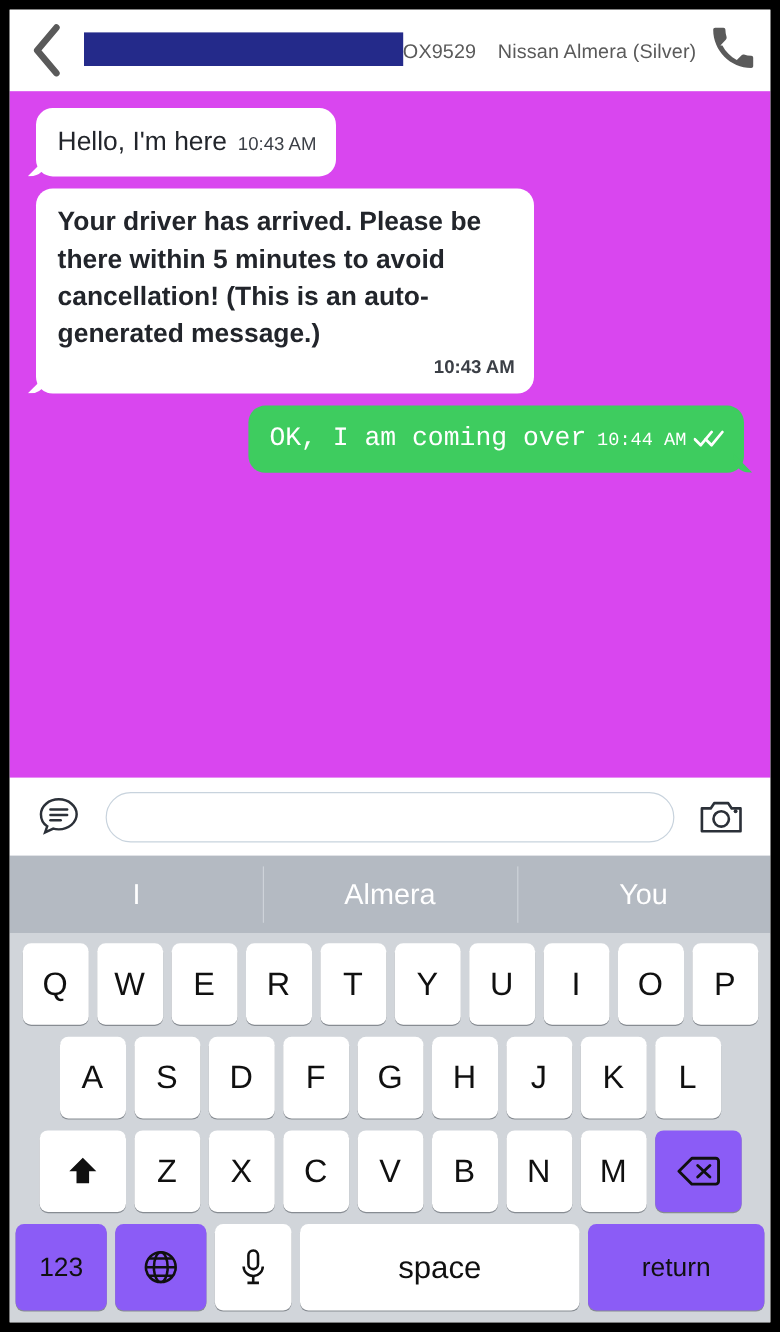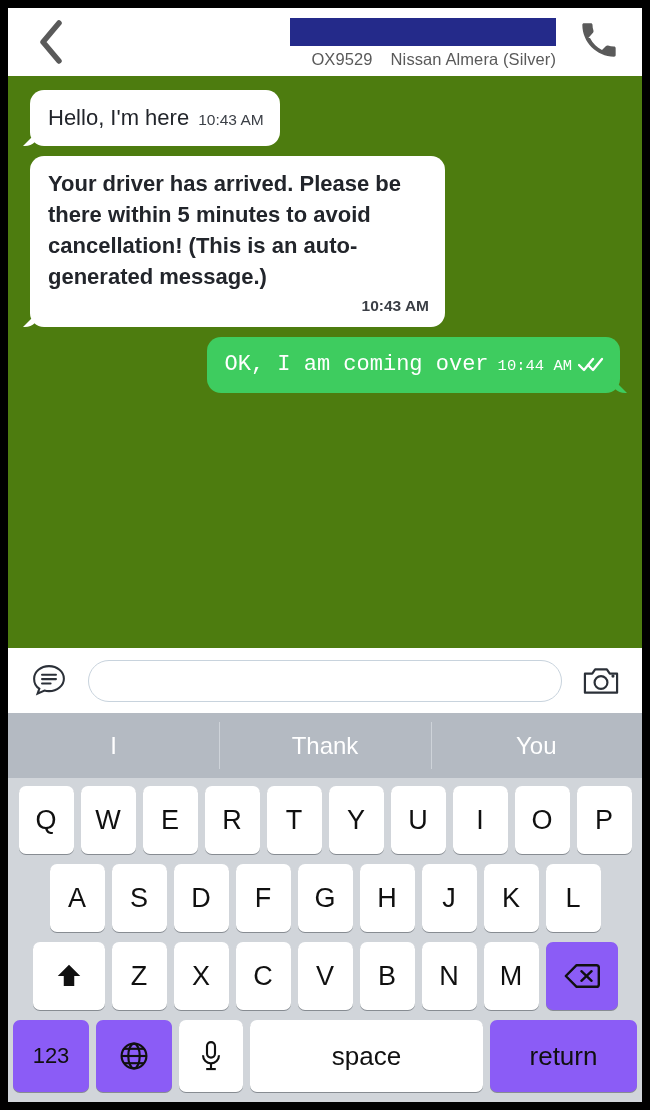--- a/index.html
+++ b/index.html
@@ -37,22 +37,21 @@
     width: 86px;
     height: 68px;
     display: flex;
     align-items: center;
     justify-content: center;
   }
   #back-btn svg { display: block; }
   #header-center {
     flex: 1 1 auto;
     display: flex;
-    flex-direction: column;
-    align-items: flex-end;
+    align-items: center;
     justify-content: center;
     padding-top: 2px;
   }
   #redacted-name {
     width: 266px;
     height: 28px;
     background: #242a8a;
     margin-bottom: 4px;
   }
   #vehicle-line {
@@ -66,21 +65,21 @@
     width: 86px;
     height: 68px;
     display: flex;
     align-items: center;
     justify-content: center;
   }
 
   
   #chat {
     flex: 1 1 auto;
-    background: #4d7c0f;
+    background: #d946ef;
     padding: 14px 22px 0 22px;
     display: flex;
     flex-direction: column;
     gap: 10px;
     overflow: hidden;
     position: relative;
   }
 
   .row { display: flex; width: 100%; }
   .row.in  { justify-content: flex-start; }
@@ -236,21 +235,21 @@
     color: #101010;
     flex: 0 0 auto;
     width: 55px;
     height: 68px;
   }
   .key.grey {
     background: #8b5cf6;
   }
   .key.wide-fn { width: 72px; }
   .key.space { flex: 1 1 auto; font-size: 26px; }
-  .key.return { width: 147px; font-size: 26px; }
+  .key.return { width: 147px; font-size: 22px; }
   .krow.mid { padding: 0 31px; }
   .krow.bottom { gap: 7px; height: 72px; }
   .krow.bottom .key { height: 72px; }
   .key.num { width: 76px; font-size: 22px; }
   .key.globe { width: 76px; }
   .key.mic { width: 64px; }
   .key svg { display: block; }
 </style>
 </head>
 <body>
@@ -326,21 +325,21 @@
       <svg width="38" height="34" viewBox="0 0 26 22">
         <path d="M2 6h5l2-3h8l2 3h5v13H2z" fill="none" stroke="#2b3038" stroke-width="1.5" stroke-linejoin="round"></path>
         <circle cx="13" cy="12" r="4.4" fill="none" stroke="#2b3038" stroke-width="1.5"></circle>
         <circle cx="21.2" cy="7.6" r="1.1" fill="#2b3038"></circle>
       </svg>
     </div>
   </div>
 
   <div id="predict-bar">
     <div class="predict-item">I</div>
-    <div class="predict-item">Thank</div>
+    <div class="predict-item">Almera</div>
     <div class="predict-item">You</div>
   </div>
 
   <div id="keyboard">
 
     <div class="krow">
       <div class="key">Q</div>
       <div class="key">W</div>
       <div class="key">E</div>
       <div class="key">R</div>

